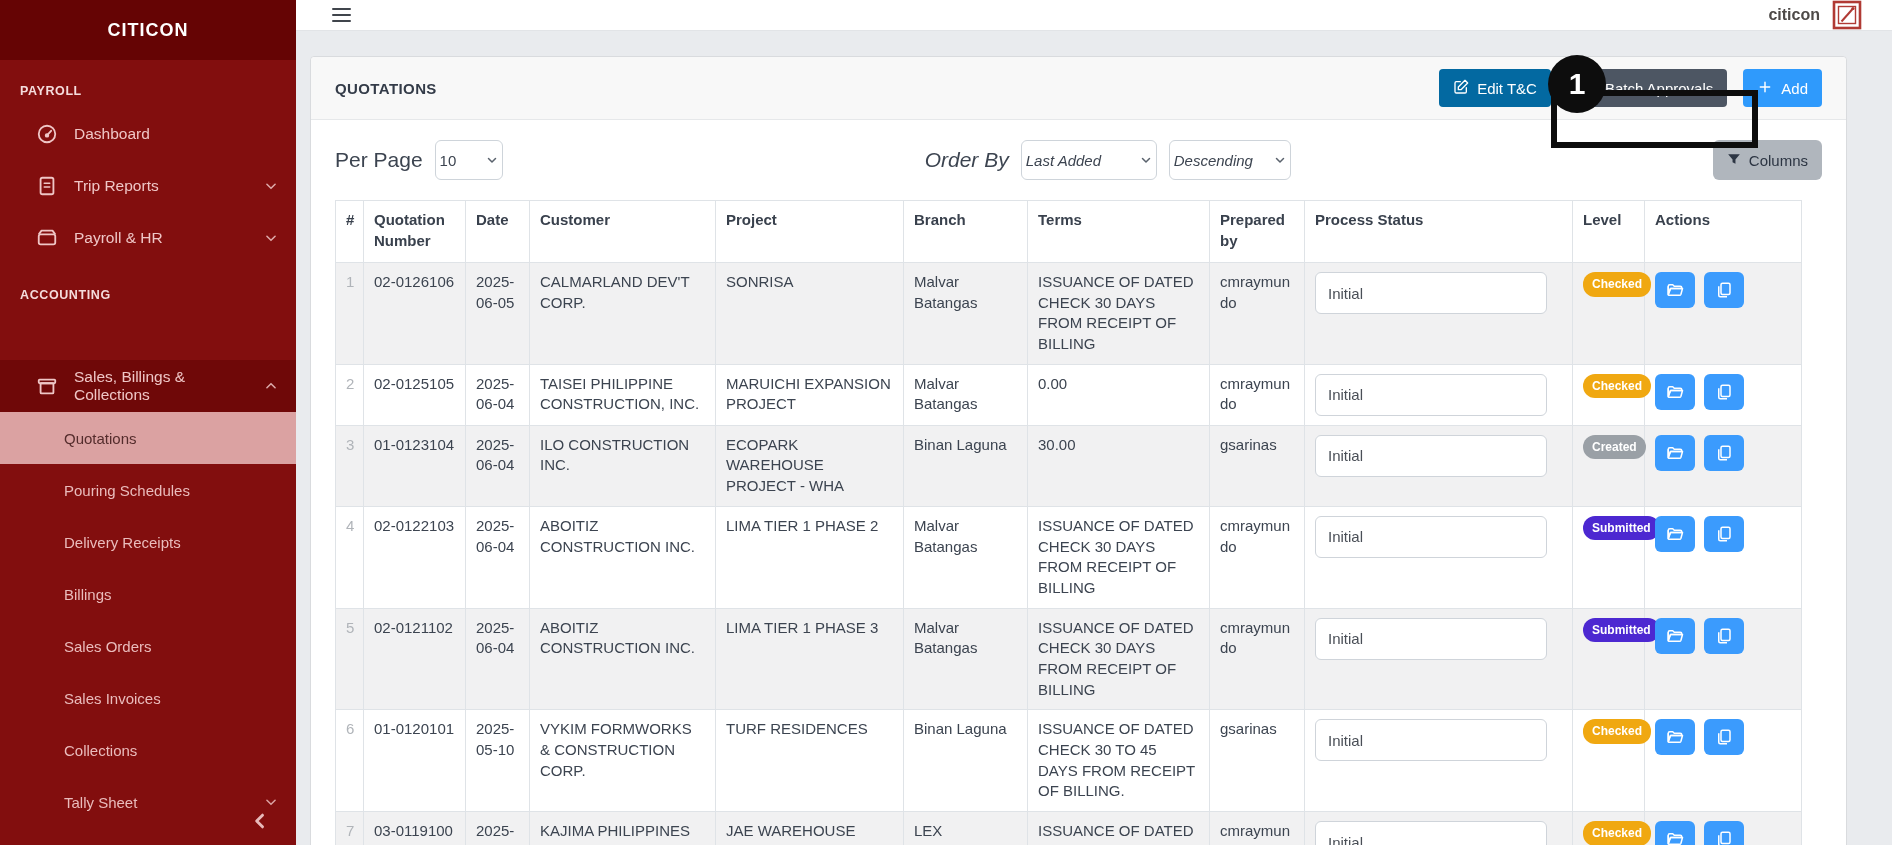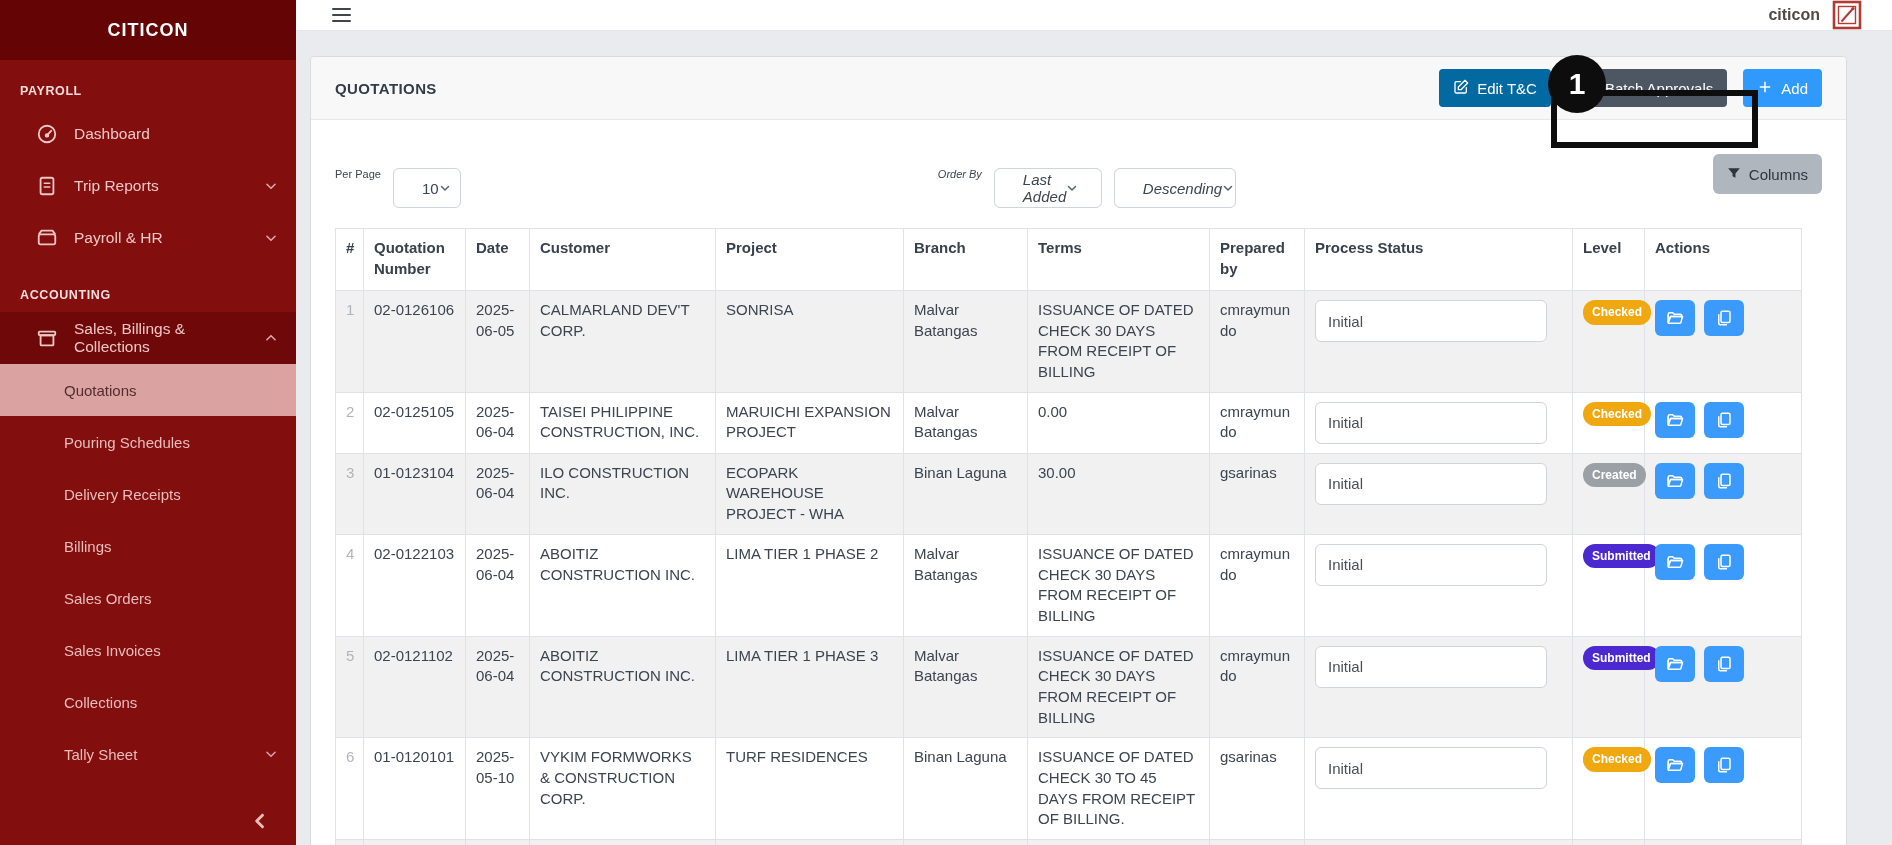--- a/index.html
+++ b/index.html
@@ -8,21 +8,21 @@
   .app { position: relative; width: 1892px; height: 845px; display: flex; }
 
   
   .sidebar { width: 296px; height: 845px; background: #820e0e; flex: 0 0 296px; position: relative; }
   .brand { height: 60px; background: #650404; color: #ffffff; font-weight: bold; font-size: 18px;
            letter-spacing: 1px; display: flex; align-items: center; justify-content: center; }
   .section-label { color: #f5dcdc; font-size: 12.5px; font-weight: bold; letter-spacing: .6px;
            padding: 24px 20px 10px 20px; }
   .nav-item { height: 52px; display: flex; align-items: center; gap: 16px; padding: 0 18px 0 36px;
            color: #efc6c6; font-size: 15.5px; cursor: pointer; }
-  .nav-item.expanded { background: #6f0808; }
+  .nav-item.expanded { background: #6f0808; margin-top: 48px; }
   .nav-icon { width: 22px; height: 22px; display: inline-flex; }
   .nav-icon svg { width: 22px; height: 22px; }
   .nav-label { flex: 1; }
   .nav-chevron { width: 14px; height: 14px; display: inline-flex; opacity: .85; }
   .nav-chevron svg { width: 14px; height: 14px; }
   .submenu-item { height: 52px; display: flex; align-items: center; padding: 0 18px 0 64px;
            color: #eabcbc; font-size: 15px; cursor: pointer; }
   .submenu-item .nav-label { flex: 1; }
   .submenu-item.active { background: #dba2a2; color: #542c2c; }
   .collapse-btn { position: absolute; bottom: 10px; right: 26px; color: #e8baba; cursor: pointer; }
@@ -49,27 +49,27 @@
          padding: 0 14px; cursor: pointer; }
   .btn svg { width: 16px; height: 16px; }
   .btn-amber { background: #0369a1; }
   .btn-slate { background: #4d5663; }
   .btn-blue  { background: #2f9afc; }
 
   .card-body { padding: 20px 24px; }
   .controls { display: flex; align-items: center; margin-bottom: 20px; }
   .ctrl-left, .ctrl-center, .ctrl-right { display: flex; align-items: center; gap: 12px; }
   .ctrl-center { margin: 0 auto; font-style: italic; }
-  .ctrl-label { color: #3c4450; font-size: 11px; }
+  .ctrl-label { color: #3c4450; font-size: 21px; }
   .select { height: 40px; border: 1px solid #ced4da; border-radius: 6px; background: #fff;
             display: inline-flex; align-items: center; justify-content: space-between;
-            padding: 0 28px; color: #3c4450; font-size: 15px; cursor: pointer; margin-top: 28px; }
+            padding: 0 4px; color: #3c4450; font-size: 15px; cursor: pointer; }
   .select svg { width: 12px; height: 12px; color: #5a626d; }
   .sel-perpage { width: 68px; }
-  .sel-orderby { width: 108px; }
+  .sel-orderby { width: 136px; }
   .sel-direction { width: 122px; }
   .btn-columns { height: 40px; background: #b0b6bd; border: none; border-radius: 6px;
                  color: #2c3543; font-size: 15px; font-family: inherit; display: inline-flex;
                  align-items: center; gap: 8px; padding: 0 14px; cursor: pointer; }
   .btn-columns svg { width: 14px; height: 14px; }
   .search { width: 216px; height: 40px; border: 1px solid #d4d8dc; border-radius: 6px;
             padding: 0 12px; font-size: 15px; font-family: inherit; color: #3c4450; }
   .search::placeholder { color: #9aa0a6; }
 
   

